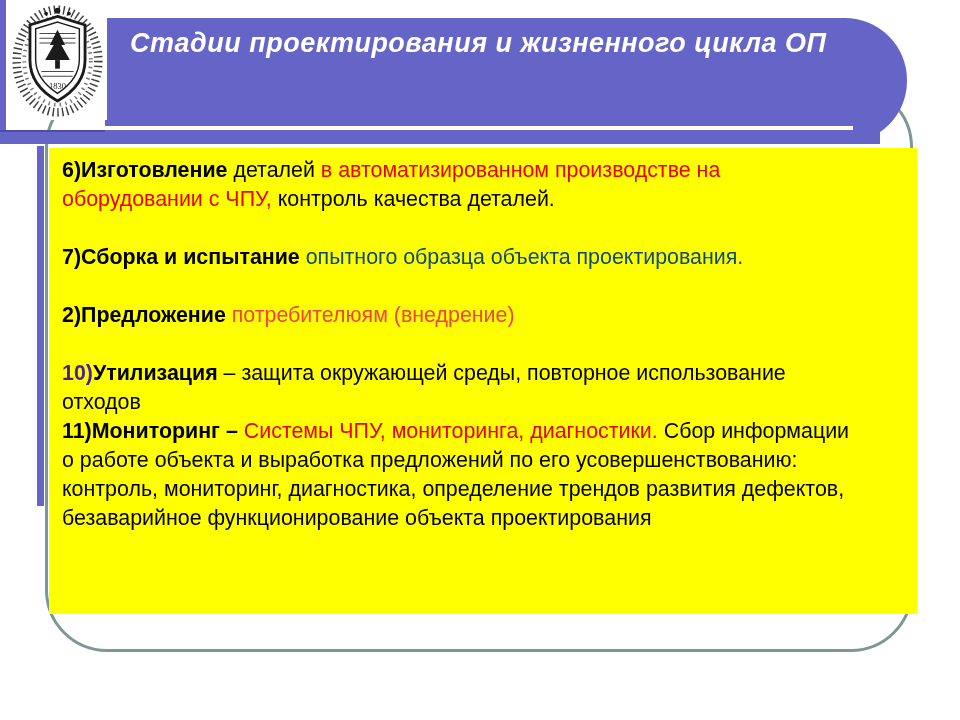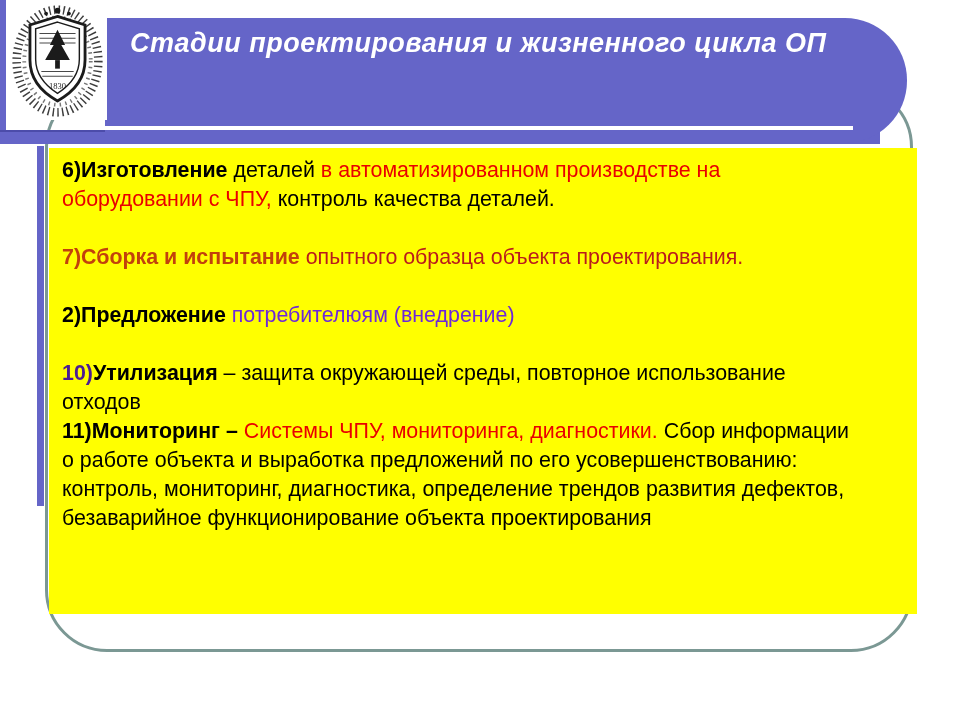--- a/index.html
+++ b/index.html
@@ -94,21 +94,21 @@
         <path d="M47.5 58 H52.5 V67 H47.5 Z" fill="#1b1b1b" stroke="none"></path>
         <path d="M33 70 H67 M34 75 H66" stroke-width="1.2" opacity="0.8"></path>
         <text x="50" y="88" font-size="9" text-anchor="middle" fill="#1b1b1b" stroke="none" font-family="Liberation Serif, serif">1830</text>
       </g>
     </svg>
   </div>
 
   <div id="content-panel">
       <div class="para"><span class="b u" style="color: rgb(0, 0, 0);">6)Изготовление </span><span style="color: rgb(0, 0, 0);">деталей </span><span style="color: rgb(233, 0, 0);">в автоматизированном производстве на оборудовании с ЧПУ,</span><span style="color: rgb(0, 0, 0); margin-top: 40px;"> контроль качества деталей.</span></div>
       <div class="para spacer"></div>
-      <div class="para"><span class="b u" style="color: #c2410c;">7)Сборка и испытание</span><span style="color: #b91c1c; margin-top: 40px;"> опытного образца объекта проектирования.</span></div>
+      <div class="para"><span class="b u" style="color: #000000;">7)Сборка и испытание</span><span style="color: #0c4a6e; margin-top: 40px;"> опытного образца объекта проектирования.</span></div>
       <div class="para spacer"></div>
-      <div class="para"><span class="b u" style="color: rgb(0, 0, 0);">2)Предложение</span><span style="color: #6d28d9;"> потребителюям (внедрение)</span></div>
+      <div class="para"><span class="b u" style="color: rgb(0, 0, 0);">2)Предложение</span><span style="color: #ef4444;"> потребителюям (внедрение)</span></div>
       <div class="para spacer"></div>
       <div class="para"><span class="b" style="color: #4c1d95;"> 10)</span><span class="b u" style="color: rgb(0, 0, 0);">Утилизация</span><span style="color: rgb(0, 0, 0);"> – защита окружающей среды, повторное использование отходов</span></div>
       <div class="para"><span class="b u" style="color: rgb(0, 0, 0);">11)Мониторинг</span><span class="b" style="color: rgb(0, 0, 0);"> – </span><span style="color: rgb(233, 0, 0);">Системы ЧПУ, мониторинга, диагностики.</span><span style="color: rgb(0, 0, 0);"> Сбор информации о работе объекта и выработка предложений по его усовершенствованию: контроль, мониторинг, диагностика, определение трендов развития дефектов, безаварийное функционирование объекта проектирования</span></div>
     </div>
 
 </div>
 
 </body></html>

